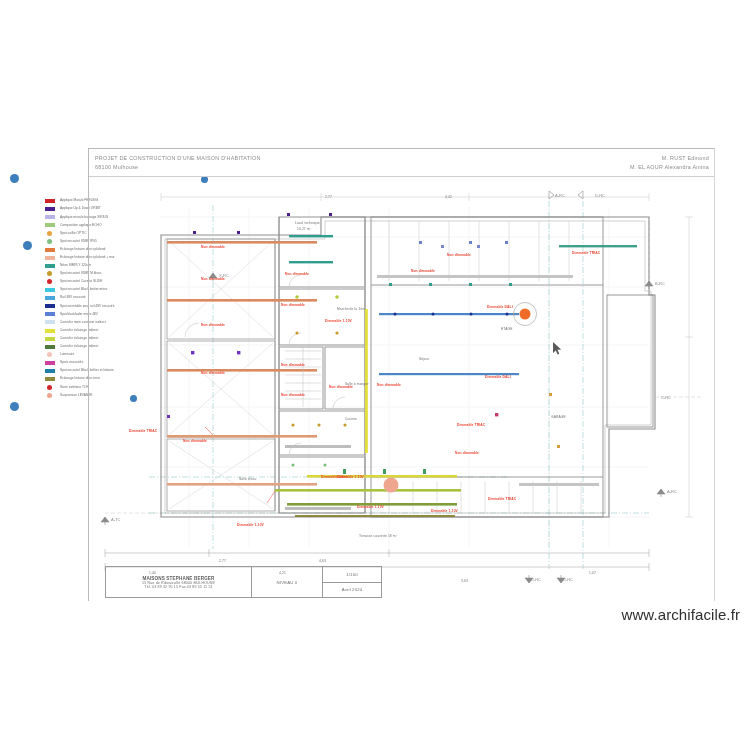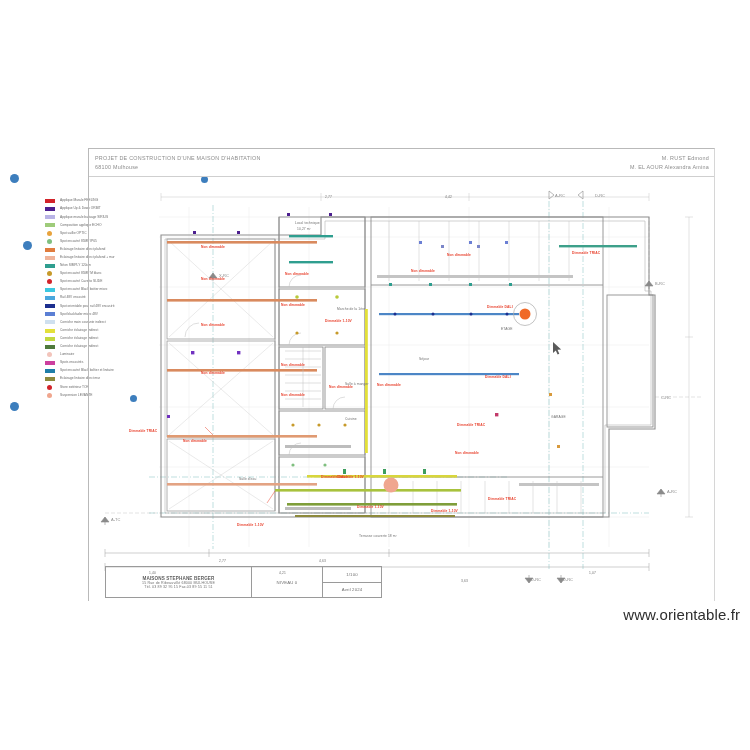--- a/index.html
+++ b/index.html
@@ -503,14 +503,14 @@
           <div class="tb-t">Avril 2024</div>
         </div>
       </div>
     </div>
   </div>
 
   <svg id="cursor" style="position:absolute;left:553px;top:342px;" width="10" height="14" viewBox="0 0 10 14">
     <path d="M0 0 L0 11 L2.8 8.4 L4.6 12.6 L6.3 11.8 L4.5 7.8 L8.2 7.6 Z" fill="#5a5a5a"></path>
   </svg>
 
-  <div id="wm">www.orientable.fr</div>
+  <div id="wm">www.archifacile.fr</div>
 </div>
 
 </body></html>

